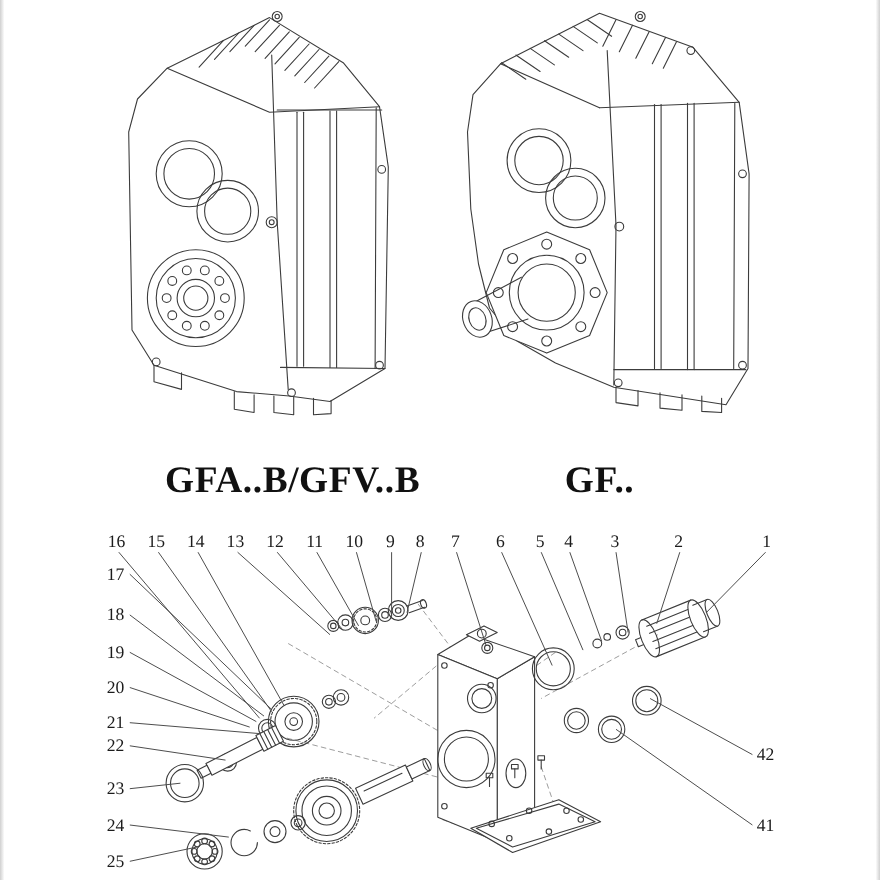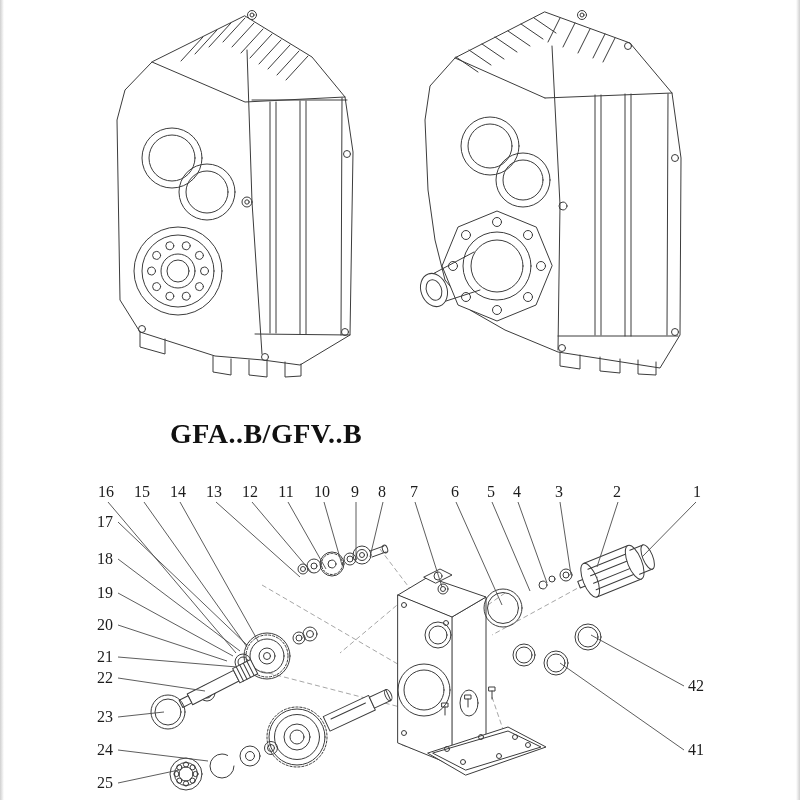--- a/index.html
+++ b/index.html
@@ -5,21 +5,21 @@
   html,body{margin:0;padding:0;background:#ffffff;}
   .canvas{position:relative;width:800px;height:800px;background:#ffffff;overflow:hidden;
           font-family:"Liberation Serif",serif;}
   .edge{position:absolute;top:0;height:100%;width:4px;pointer-events:none;}
   .edge-left{left:0;background:linear-gradient(90deg,rgba(120,120,120,.35),rgba(120,120,120,0));}
   .edge-right{right:0;background:linear-gradient(270deg,rgba(120,120,120,.35),rgba(120,120,120,0));}
   .art{position:absolute;}
   .left-gearbox{left:95px;top:2px;width:300px;height:400px;}
   .right-gearbox{left:410px;top:0;width:300px;height:390px;}
   .exploded{left:0;top:465px;width:800px;height:335px;}
-  .model-label{position:absolute;top:418px;font-weight:bold;font-size:28px;letter-spacing:.5px;
+  .model-label{position:absolute;top:418px;font-weight:bold;font-size:34px;letter-spacing:.5px;
                color:#111;text-align:center;font-family:"Liberation Serif",serif;}
   .label-left{left:128px;width:276px;}
   .label-right{left:478px;width:134px;}
   .part line,.part path,.part circle,.part ellipse,.part rect,.part polygon,.part polyline{
     stroke:#3c3c3c;fill:none;stroke-width:1;stroke-linecap:round;stroke-linejoin:round;}
   .part .fill{fill:#ffffff;}
   .teeth{stroke-dasharray:2.2 1.8;}
   .leaders line{stroke:#4b4b4b;stroke-width:.9;}
   .dashes line{stroke:#8f8f8f;stroke-width:.8;stroke-dasharray:5 3;fill:none;}
   .callouts text{font-family:"Liberation Serif",serif;font-size:16px;fill:#1c1c1c;text-anchor:middle;}
@@ -163,20 +163,21 @@
       <circle cx="153" cy="206" r="4"></circle>
     </g>
     <g>
       <path d="M150,352 L150,366 L170,369 L170,355"></path>
       <path d="M190,357 L190,371 L210,373 L210,359"></path>
       <path d="M228,360 L228,374 L246,375 L246,362"></path>
     </g>
   </svg>
 
   <div class="model-label label-left">GFA..B/GFV..B</div>
+  <div class="model-label label-right">GF..</div>
 
   <svg class="art exploded" viewBox="0 0 800 335">
     <g class="dashes">
       <line x1="262" y1="120" x2="420" y2="212"></line>
       <line x1="253" y1="204" x2="400" y2="242"></line>
       <line x1="380" y1="84" x2="436" y2="158"></line>
       <line x1="415" y1="125" x2="340" y2="188"></line>
       <line x1="598" y1="112" x2="492" y2="170"></line>
       <line x1="505" y1="128" x2="462" y2="158"></line>
       <line x1="445" y1="248" x2="455" y2="290"></line>

